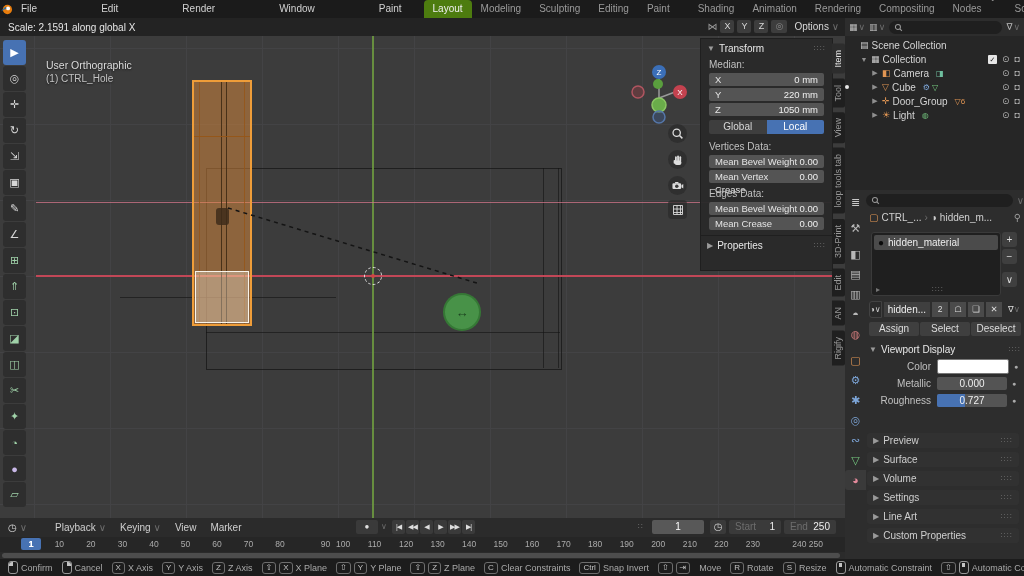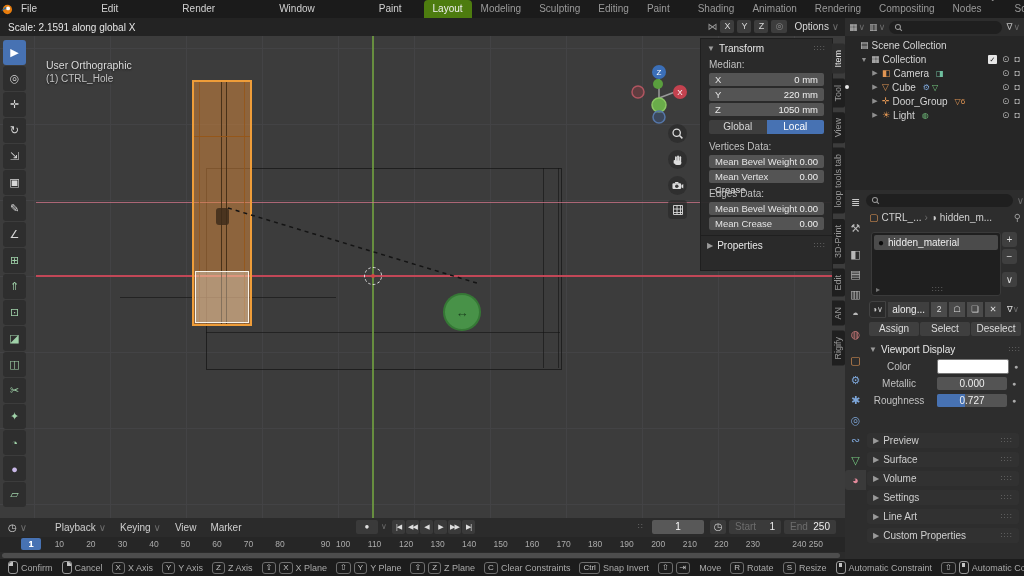--- a/index.html
+++ b/index.html
@@ -95,21 +95,21 @@
   #slot-btns{position:absolute;left:157px;top:42px;display:flex;flex-direction:column;gap:2px;}
   .sqbtn{width:15px;height:15px;background:#3f3f3f;border-radius:3px;color:#ddd;text-align:center;line-height:15px;font-size:10px;}
   #datablock{position:absolute;left:24px;top:112px;width:152px;height:15px;display:flex;align-items:center;gap:2px;}
   .db-browse{width:22px;height:15px;background:#2a2a2a;border:1px solid #424242;border-radius:3px 0 0 3px;color:#ccc;font-size:8px;text-align:center;line-height:15px;}
   .db-name{flex:1;height:15px;background:#3f3f3f;color:#eee;line-height:15px;padding:0 4px;}
   .db-chip{height:15px;min-width:12px;background:#4a4a4a;color:#ddd;text-align:center;line-height:15px;padding:0 2px;font-size:8.5px;}
   #actions{position:absolute;left:24px;top:132px;width:152px;display:flex;gap:1px;}
   .act{flex:1;height:14px;background:#3f3f3f;border-radius:2px;text-align:center;line-height:14px;color:#ddd;}
   #vd-panel{position:absolute;left:22px;top:152px;width:156px;}
   .vd-row{display:flex;align-items:center;height:15px;margin:2px 0;}
-  .vd-label{width:64px;text-align:center;color:#c0c0c0;padding-right:6px;}
+  .vd-label{width:64px;text-align:right;color:#c0c0c0;padding-right:6px;}
   .vd-field{width:70px;height:13px;border-radius:2px;background:#545454;color:#f0f0f0;text-align:center;line-height:13px;position:relative;overflow:hidden;}
   .vd-dot{margin-left:5px;color:#aaa;font-size:7px;}
   .slider-fill{position:absolute;left:0;top:0;bottom:0;background:#4772b3;}
   .slider-txt{position:relative;}
   #prop-panels{position:absolute;left:22px;top:243px;width:152px;}
   .cpanel{height:15px;background:#313131;border-radius:3px;margin-bottom:4px;display:flex;align-items:center;padding:0 6px;color:#cfcfcf;gap:4px;}
   .caret{color:#9a9a9a;font-size:8px;}
   
   #timeline{left:0;top:518px;width:845px;height:41px;background:#2b2b2b;z-index:20;}
   #tl-head{position:absolute;left:0;top:0;width:845px;height:19px;display:flex;align-items:center;gap:14px;padding-left:8px;box-sizing:border-box;}
@@ -486,21 +486,21 @@
             <span>hidden_material</span>
           </div>
         </div>
       <div id="slot-btns">
         <div class="sqbtn">+</div>
         <div class="sqbtn">−</div>
         <div class="sqbtn" style="margin-top:6px;">∨</div>
       </div>
       <div id="datablock">
         <span class="db-browse">◑∨</span>
-        <span class="db-name">along...</span>
+        <span class="db-name">hidden...</span>
         <span class="db-chip">2</span>
         <span class="db-chip">☖</span>
         <span class="db-chip">❏</span>
         <span class="db-chip">✕</span>
         <span class="db-chip" style="background:none;margin-left:2px;">∇<span class="dim">∨</span></span>
       </div>
       <div id="actions">
         <div class="act">Assign</div>
         <div class="act">Select</div>
         <div class="act">Deselect</div>

